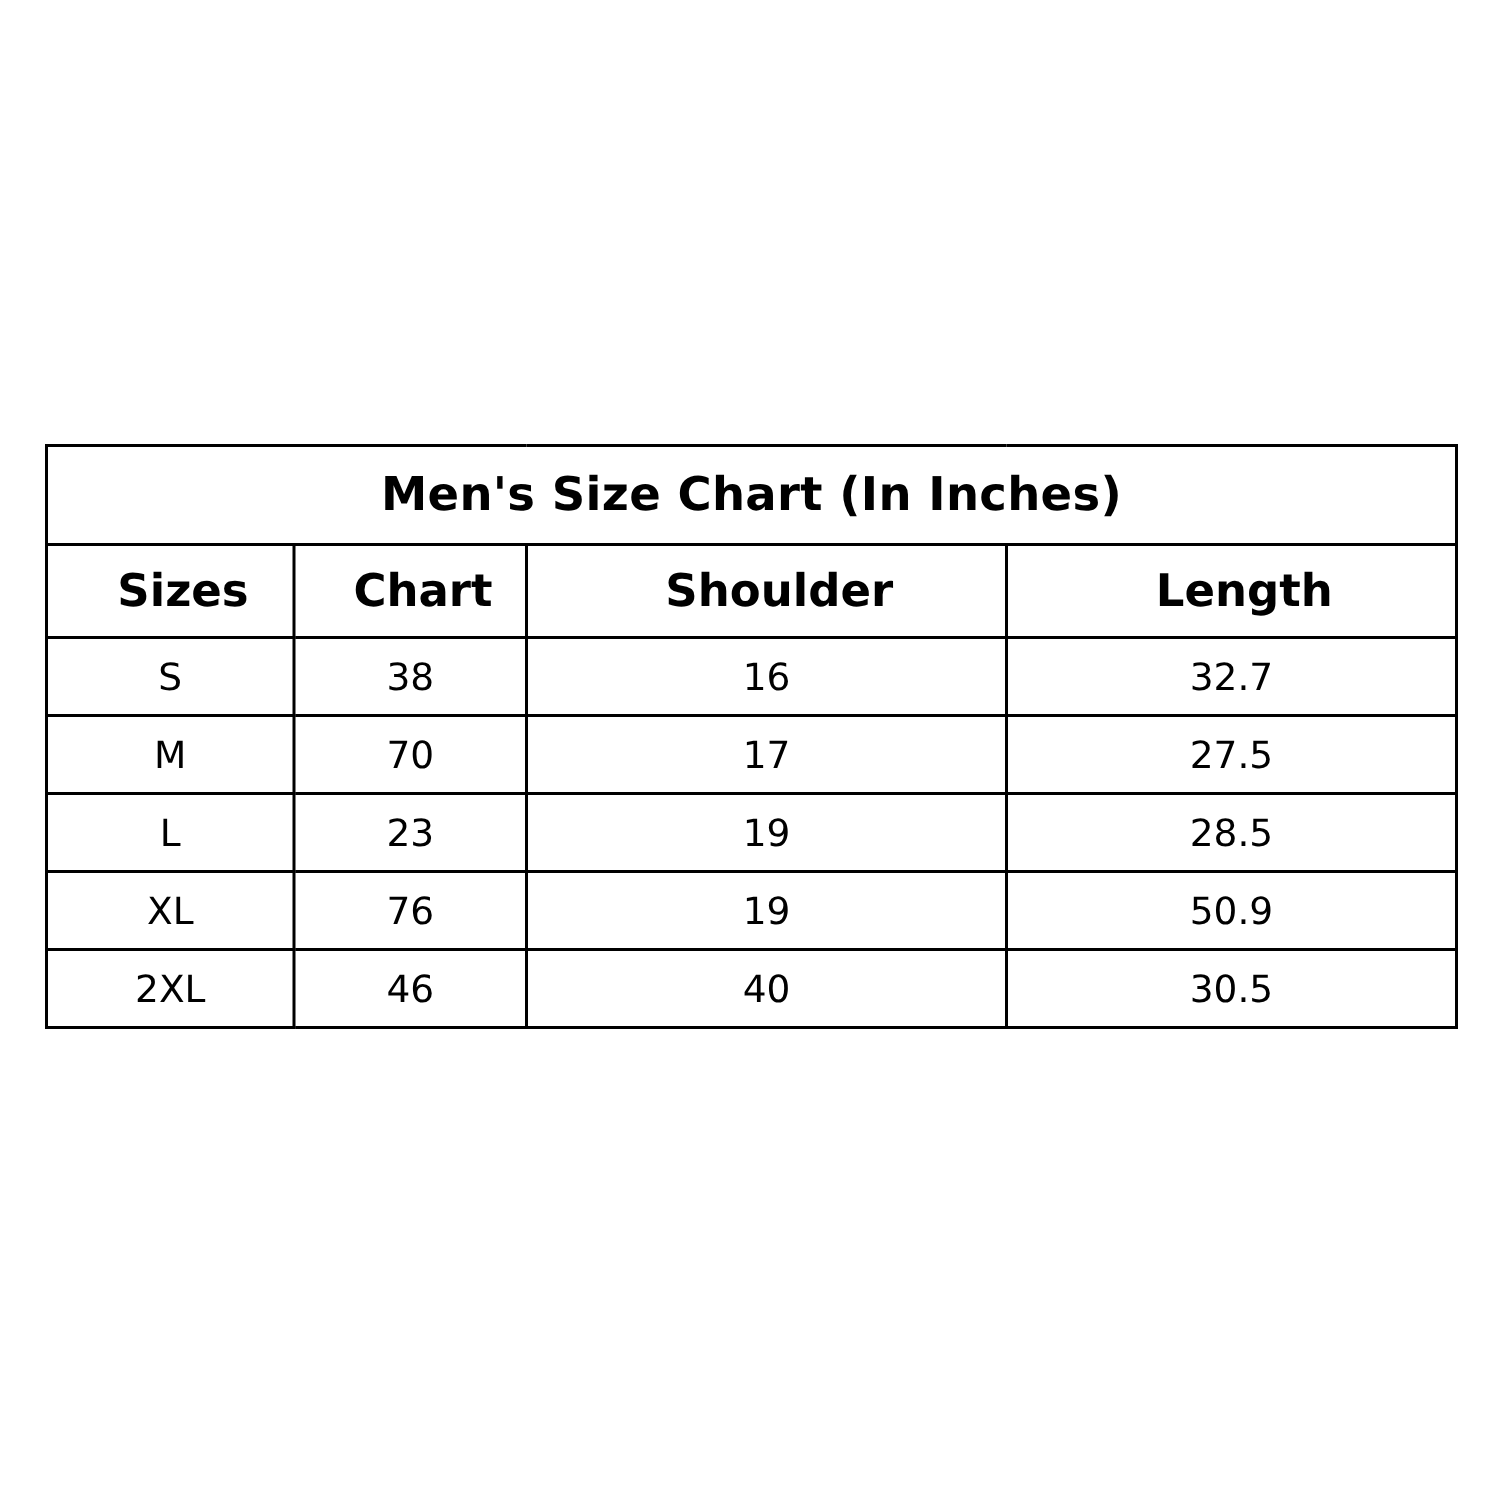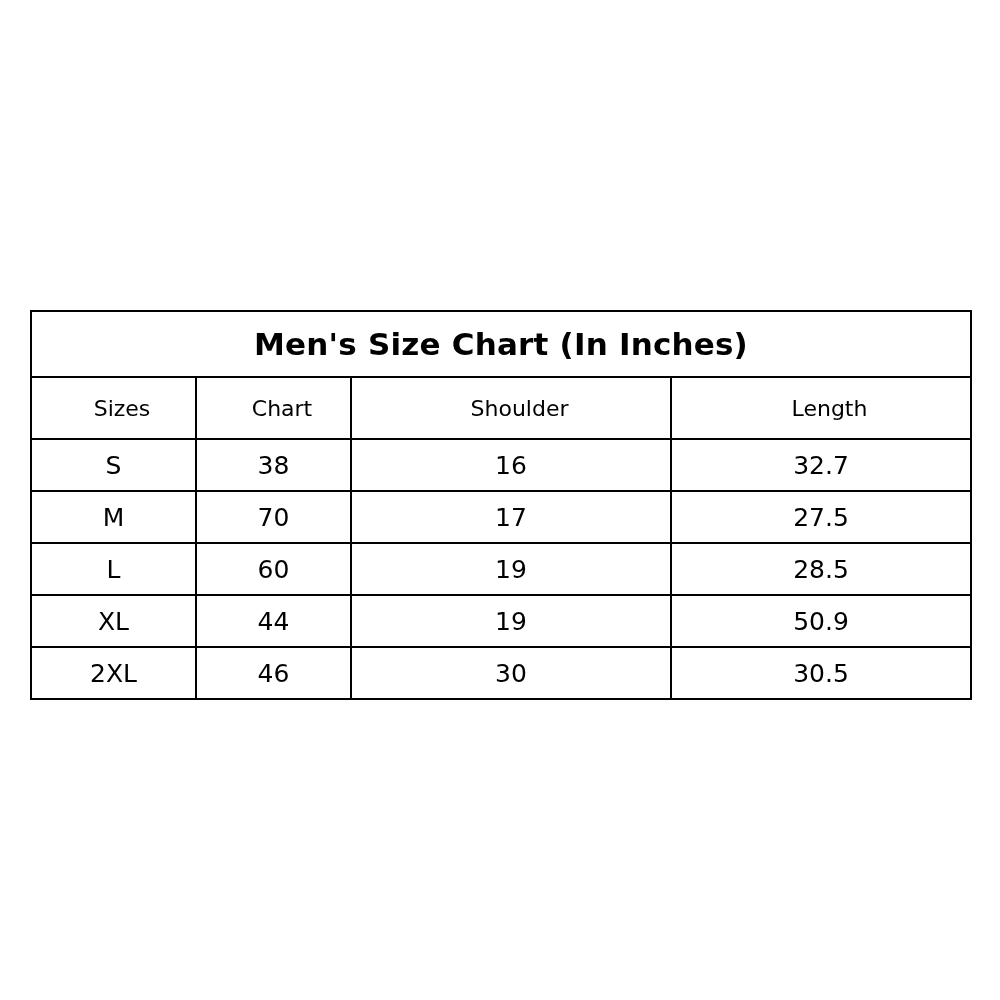--- a/index.html
+++ b/index.html
@@ -12,21 +12,21 @@
     height: 1000px;
     font-family: "DejaVu Sans", sans-serif;
     color: #000000;
     position: relative;
     overflow: hidden;
   }
 
   #chart-wrap {
     position: absolute;
     left: 30px;
-    top: 310px;
+    top: 296px;
     width: 940px;
   }
 
   table.size-chart {
     width: 940px;
     border-collapse: collapse;
     table-layout: fixed;
     background: #ffffff;
   }
 
@@ -43,22 +43,22 @@
   tr.title-row td {
     height: 64px;
     font-size: 31px;
     font-weight: bold;
     letter-spacing: 0.2px;
   }
 
   
   tr.header-row th {
     height: 60px;
-    font-size: 22px;
-    font-weight: normal;
+    font-size: 30px;
+    font-weight: bold;
     padding-left: 17px;
   }
 
   
   tr.data-row td {
     height: 50px;
     font-size: 25px;
     font-weight: normal;
   }
 
@@ -96,31 +96,31 @@
         <td>32.7</td>
       </tr>
       <tr class="data-row">
         <td>M</td>
         <td>70</td>
         <td>17</td>
         <td>27.5</td>
       </tr>
       <tr class="data-row">
         <td>L</td>
-        <td>60</td>
+        <td>23</td>
         <td>19</td>
         <td>28.5</td>
       </tr>
       <tr class="data-row">
         <td>XL</td>
-        <td>44</td>
+        <td>76</td>
         <td>19</td>
         <td>50.9</td>
       </tr>
       <tr class="data-row">
         <td>2XL</td>
         <td>46</td>
-        <td>30</td>
+        <td>40</td>
         <td>30.5</td>
       </tr>
     </tbody>
   </table>
 </div>
 
 </body></html>

